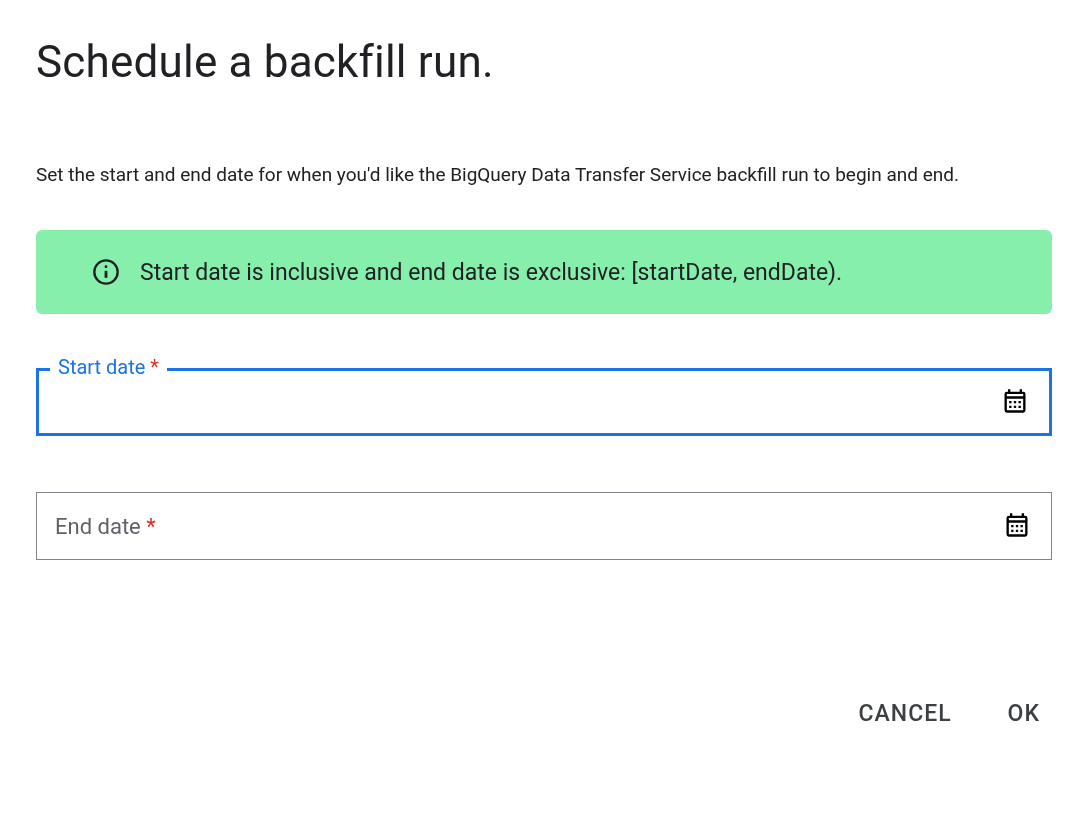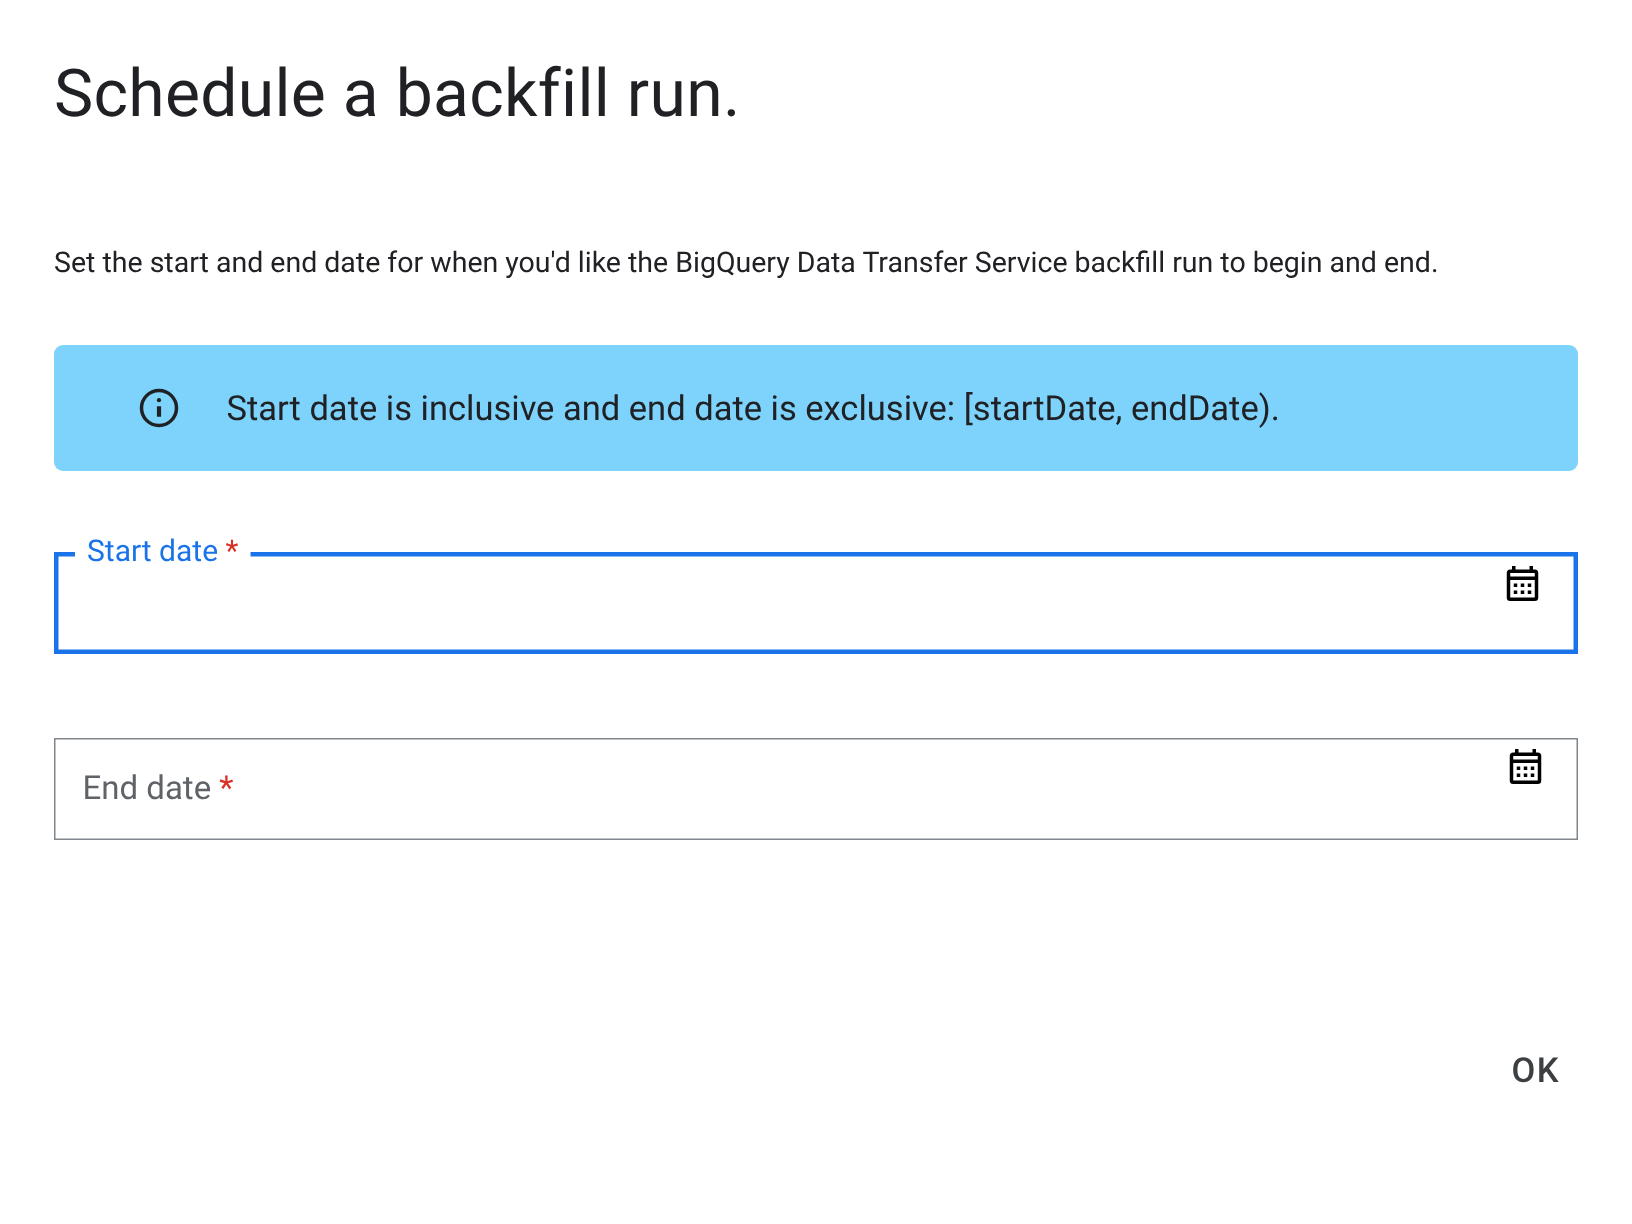--- a/index.html
+++ b/index.html
@@ -23,26 +23,26 @@
     color: #202124;
   }
   .dialog-description {
     font-size: 19px;
     line-height: 1.6;
     color: #202124;
     margin-bottom: 40px;
     max-width: 1000px;
   }
   .info-banner {
-    background: #7dd3fc;
+    background: #86efac;
     border-radius: 6px;
     padding: 28px 32px;
     display: flex;
     align-items: center;
-    gap: 31px;
+    gap: 20px;
     margin-bottom: 54px;
   }
   .info-icon {
     flex: 0 0 auto;
     width: 28px;
     height: 28px;
     margin-left: 24px;
   }
   .info-text {
     font-size: 23px;
@@ -56,21 +56,21 @@
   .field-wrap {
     position: relative;
     text-decoration: underline;
   }
   .outlined-field {
     position: relative;
     border: 1px solid #80868b;
     border-radius: 0;
     height: 68px;
     display: flex;
-    align-items: flex-start;
+    align-items: center;
     padding: 0 16px;
   }
   .outlined-field.focused {
     border: 3px solid #1a73e8;
   }
   .outlined-field input {
     flex: 1;
     border: none;
     outline: none;
     font-size: 22px;
@@ -181,14 +181,15 @@
             <path d="M19 4h-1V2h-2v2H8V2H6v2H5a2 2 0 0 0-2 2v14a2 2 0 0 0 2 2h14a2 2 0 0 0 2-2V6a2 2 0 0 0-2-2zm0 16H5V10h14v10zM5 8V6h14v2H5zm2 4h2v2H7v-2zm4 0h2v2h-2v-2zm4 0h2v2h-2v-2zm-8 4h2v2H7v-2zm4 0h2v2h-2v-2zm4 0h2v2h-2v-2z"></path>
           </svg>
         </span>
       </button>
     </div>
   </div>
 
 </div>
 
 <div class="dialog-actions">
+  <button class="text-button">CANCEL</button>
   <button class="text-button">OK</button>
 </div>
 
 </body></html>

